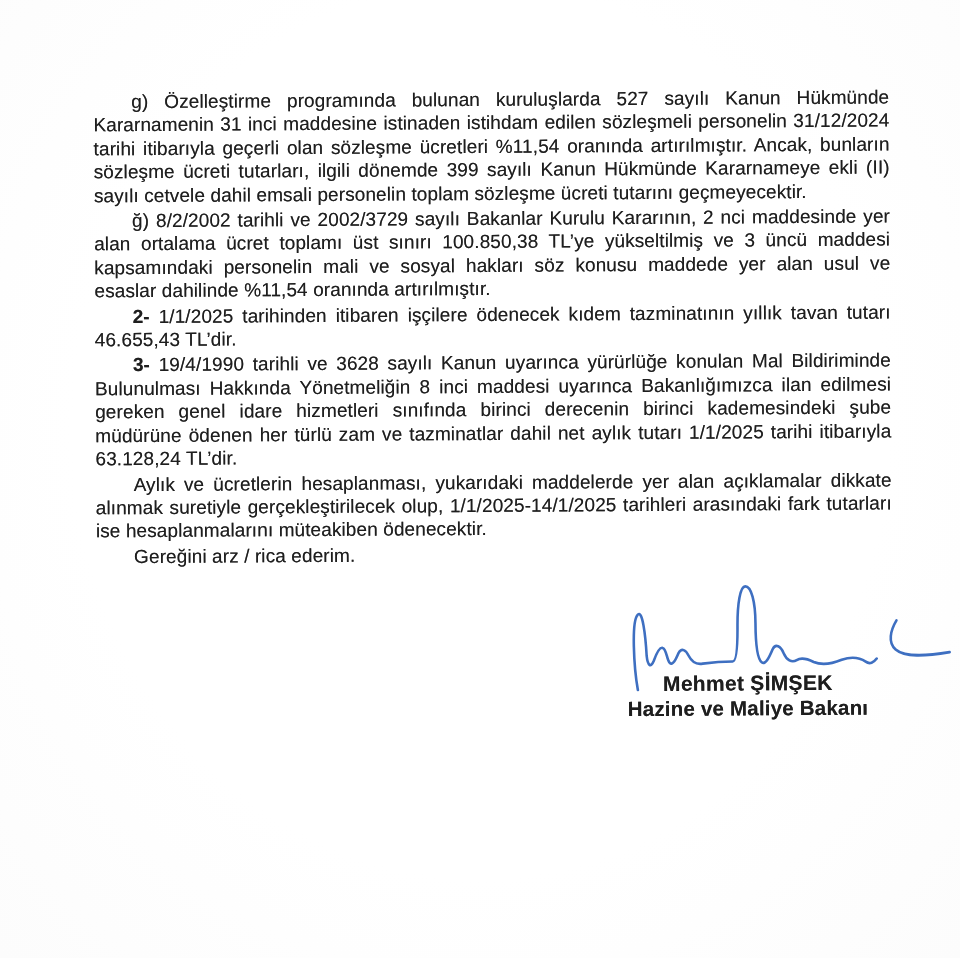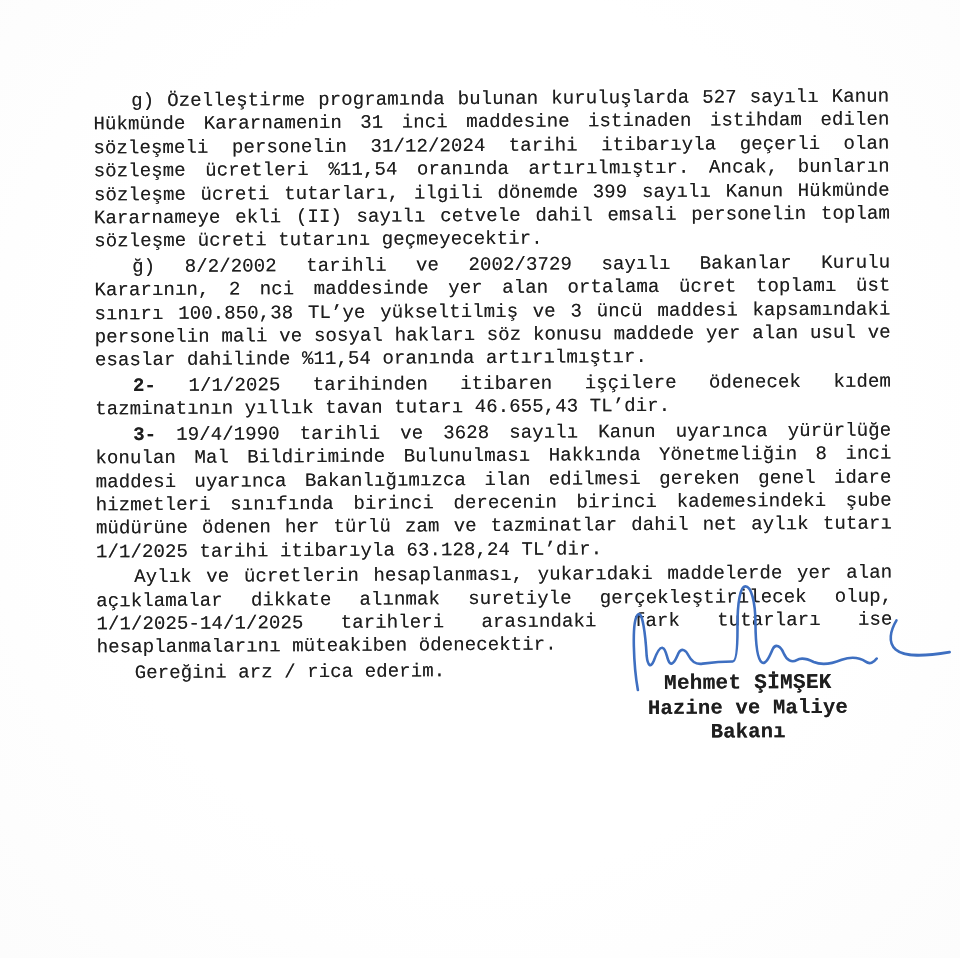--- a/index.html
+++ b/index.html
@@ -9,21 +9,21 @@
     height: 958px;
     background: #ffffff;
     overflow: hidden;
   }
 
   .page {
     position: relative;
     width: 960px;
     height: 958px;
     background: radial-gradient(ellipse at 50% 45%, #ffffff 60%, #fcfcfc 100%);
-    font-family: Liberation Mono, monospace;
+    font-family: Liberation Sans, sans-serif;
     color: #1e1e1e;
   }
 
   .content {
     position: absolute;
     inset: 0;
     transform: rotate(-0.35deg);
     transform-origin: 50% 40%;
   }
 

